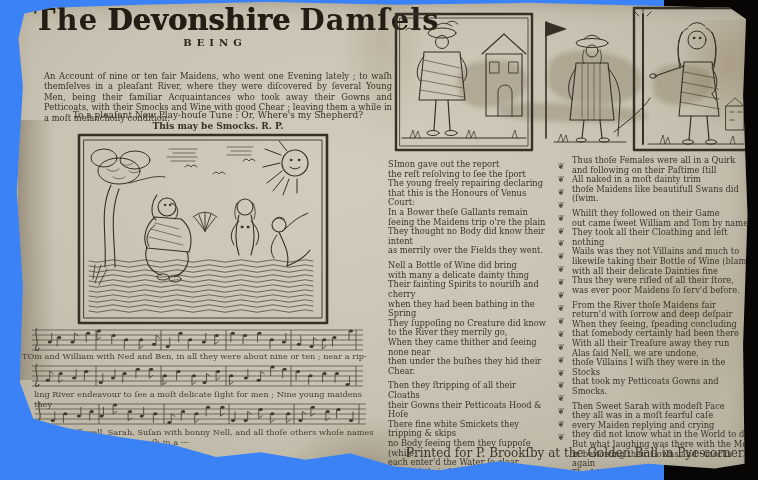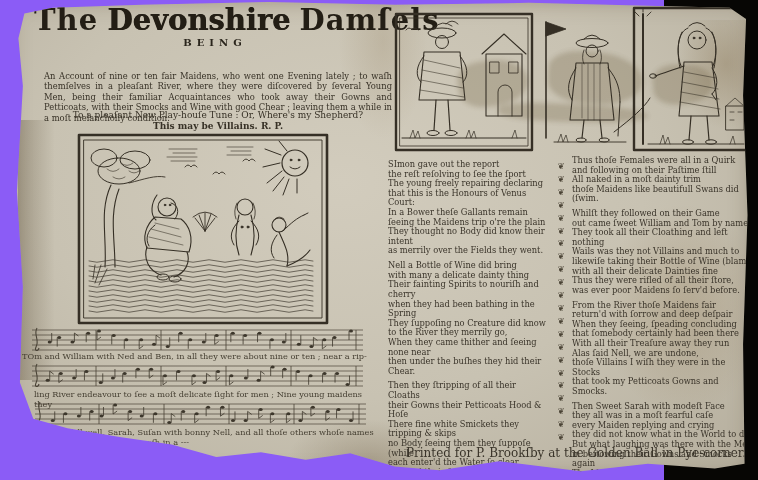--- a/index.html
+++ b/index.html
@@ -1,17 +1,17 @@
 <!DOCTYPE html>
 <html><head>
 <meta charset="utf-8">
 <style>
   html,body{margin:0;padding:0;background:#070604;width:758px;height:480px;overflow:hidden;
     font-family:"DejaVu Serif","Liberation Serif",serif;}
-  .scene{position:relative;width:664px;height:480px;background:#8b5cf6;}
+  .scene{position:relative;width:664px;height:480px;background:#3b82f6;}
   .paper{position:absolute;left:8px;top:0;width:744px;height:478px;
     background:radial-gradient(ellipse at 45% 38%, #d2ccbd 0%, #c8c2b2 52%, #b5ae9d 100%);
     clip-path:polygon(2.2% 2.8%,6% 1.6%,18% 1%,35% 0.4%,52% 1%,70% 0.6%,86% 1.2%,97% 1.6%,99.2% 4%,98.8% 20%,99.4% 45%,98.8% 72%,99% 97%,95% 98%,86% 97%,77% 98.6%,66% 96.5%,58% 98.4%,52% 97.6%,46% 94.8%,40% 96.2%,34% 94.6%,28% 95.6%,22% 93%,15% 91.4%,8% 89.6%,3.4% 87.6%,1.6% 80%,2% 60%,1.2% 40%,2% 18%,1.4% 8%);
     box-shadow:inset 0 0 22px rgba(70,52,28,.38);
     color:#332d24;}
   .stain{position:absolute;pointer-events:none;}
   .s1{left:590px;top:200px;width:170px;height:220px;background:radial-gradient(ellipse at 50% 50%,rgba(130,100,55,.22),transparent 68%);}
   .s2{left:670px;top:20px;width:80px;height:110px;background:radial-gradient(ellipse at 60% 40%,rgba(110,85,45,.28),transparent 70%);}
   .s3{left:10px;top:120px;width:46px;height:260px;background:linear-gradient(90deg,rgba(70,55,30,.30),transparent 80%);}
   .s4{left:280px;top:420px;width:160px;height:50px;background:radial-gradient(ellipse at 50% 80%,rgba(90,70,40,.25),transparent 72%);}
@@ -78,21 +78,21 @@
     <div class="titleblock">
       <div class="bigtitle">
         <span class="rom">The</span>
         <span class="blk">Devonshire</span>
         <span class="rom">Damſels</span>
       </div>
       <div class="being">BEING</div>
     </div>
     <div class="intro">An Account of nine or ten fair Maidens, who went one Evening lately ; to waſh themſelves in a pleaſant River, where they were diſcovered by ſeveral Young Men, being their familiar Acquaintances who took away their Gowns and Petticoats, with their Smocks and Wine with good Chear ; leaving them a while in a moſt melancholly condition.</div>
     <div class="tunes">To a pleaſant New Play-houſe Tune :   Or, Where's my Shepherd?</div>
-    <div class="license">This may be Villains.   R. P.</div>
+    <div class="license">This may be Smocks.   R. P.</div>
 
     <svg class="cutmain" viewBox="0 0 252 192">
       <g class="wc" stroke-width="1">
         <rect x="2" y="2" width="248" height="188" stroke-width="2.6"></rect>
         <rect x="7" y="7" width="238" height="178" stroke-width="0.9"></rect>
 
         <circle cx="218" cy="30" r="13" stroke-width="1.2"></circle>
         <circle cx="214" cy="27" r="0.9" fill="#352f25"></circle>
           <circle cx="222" cy="27" r="0.9" fill="#352f25"></circle>
         <path d="M213,34 q5,4 10,0"></path>

